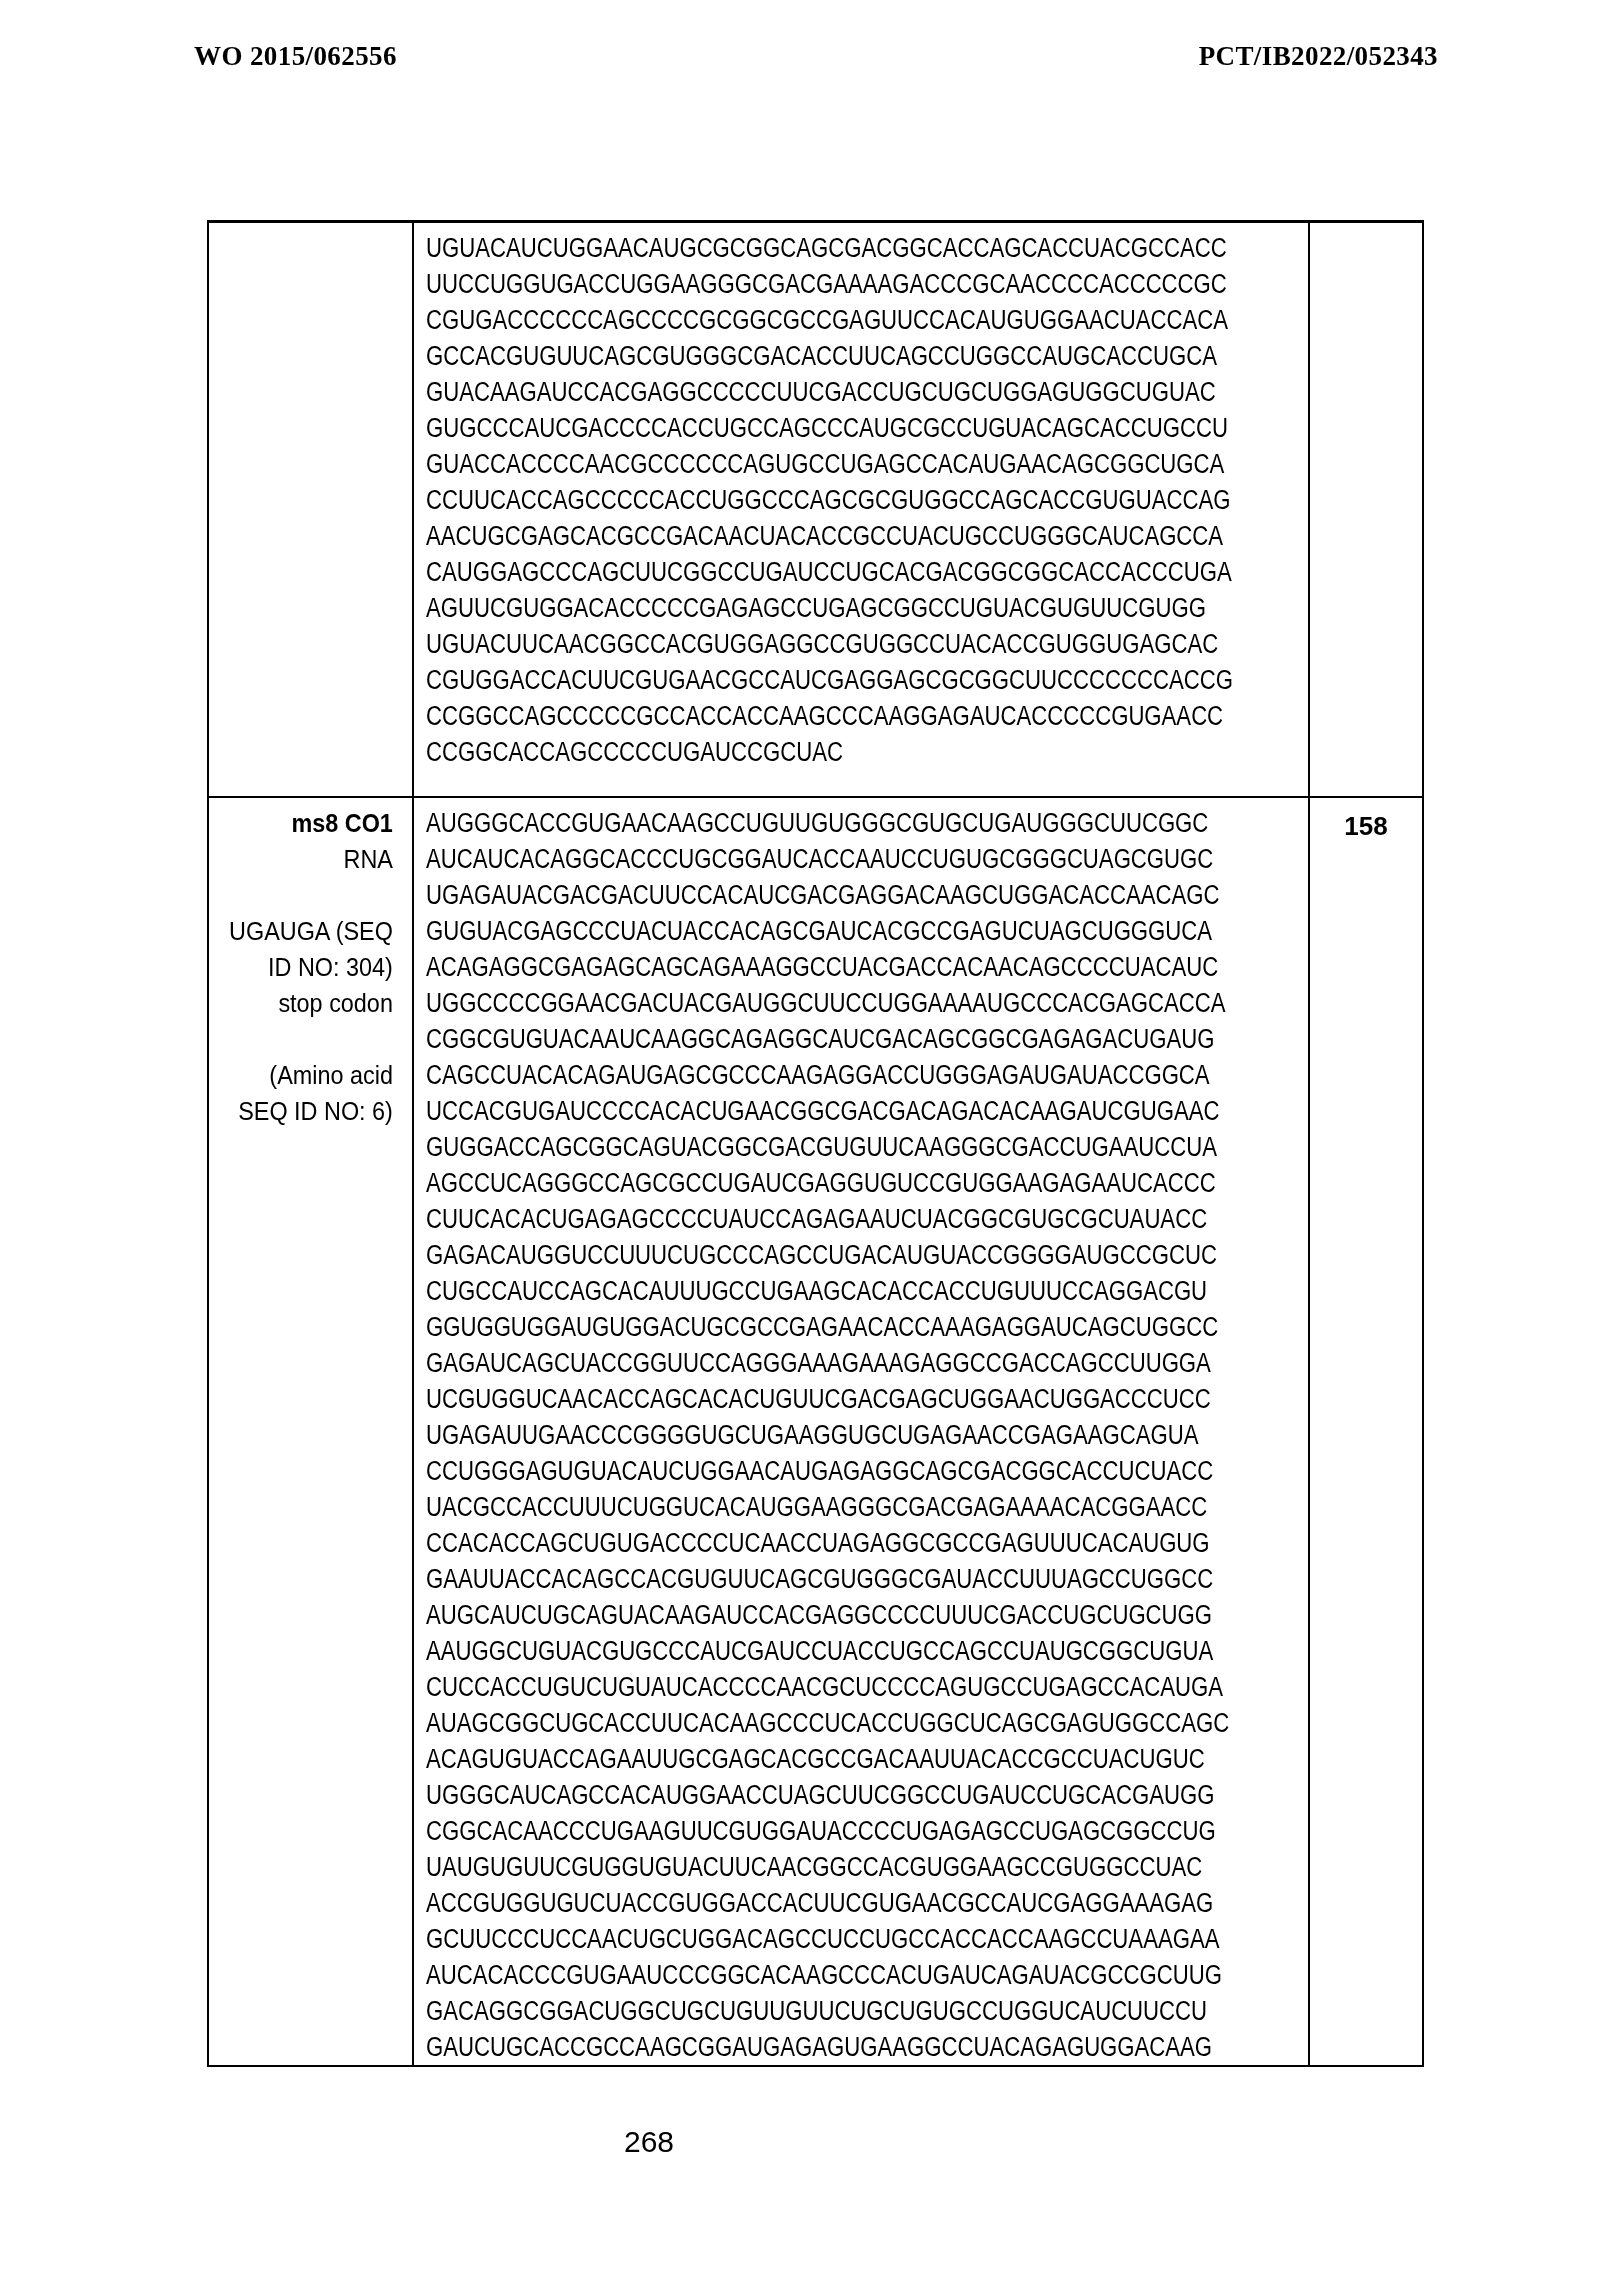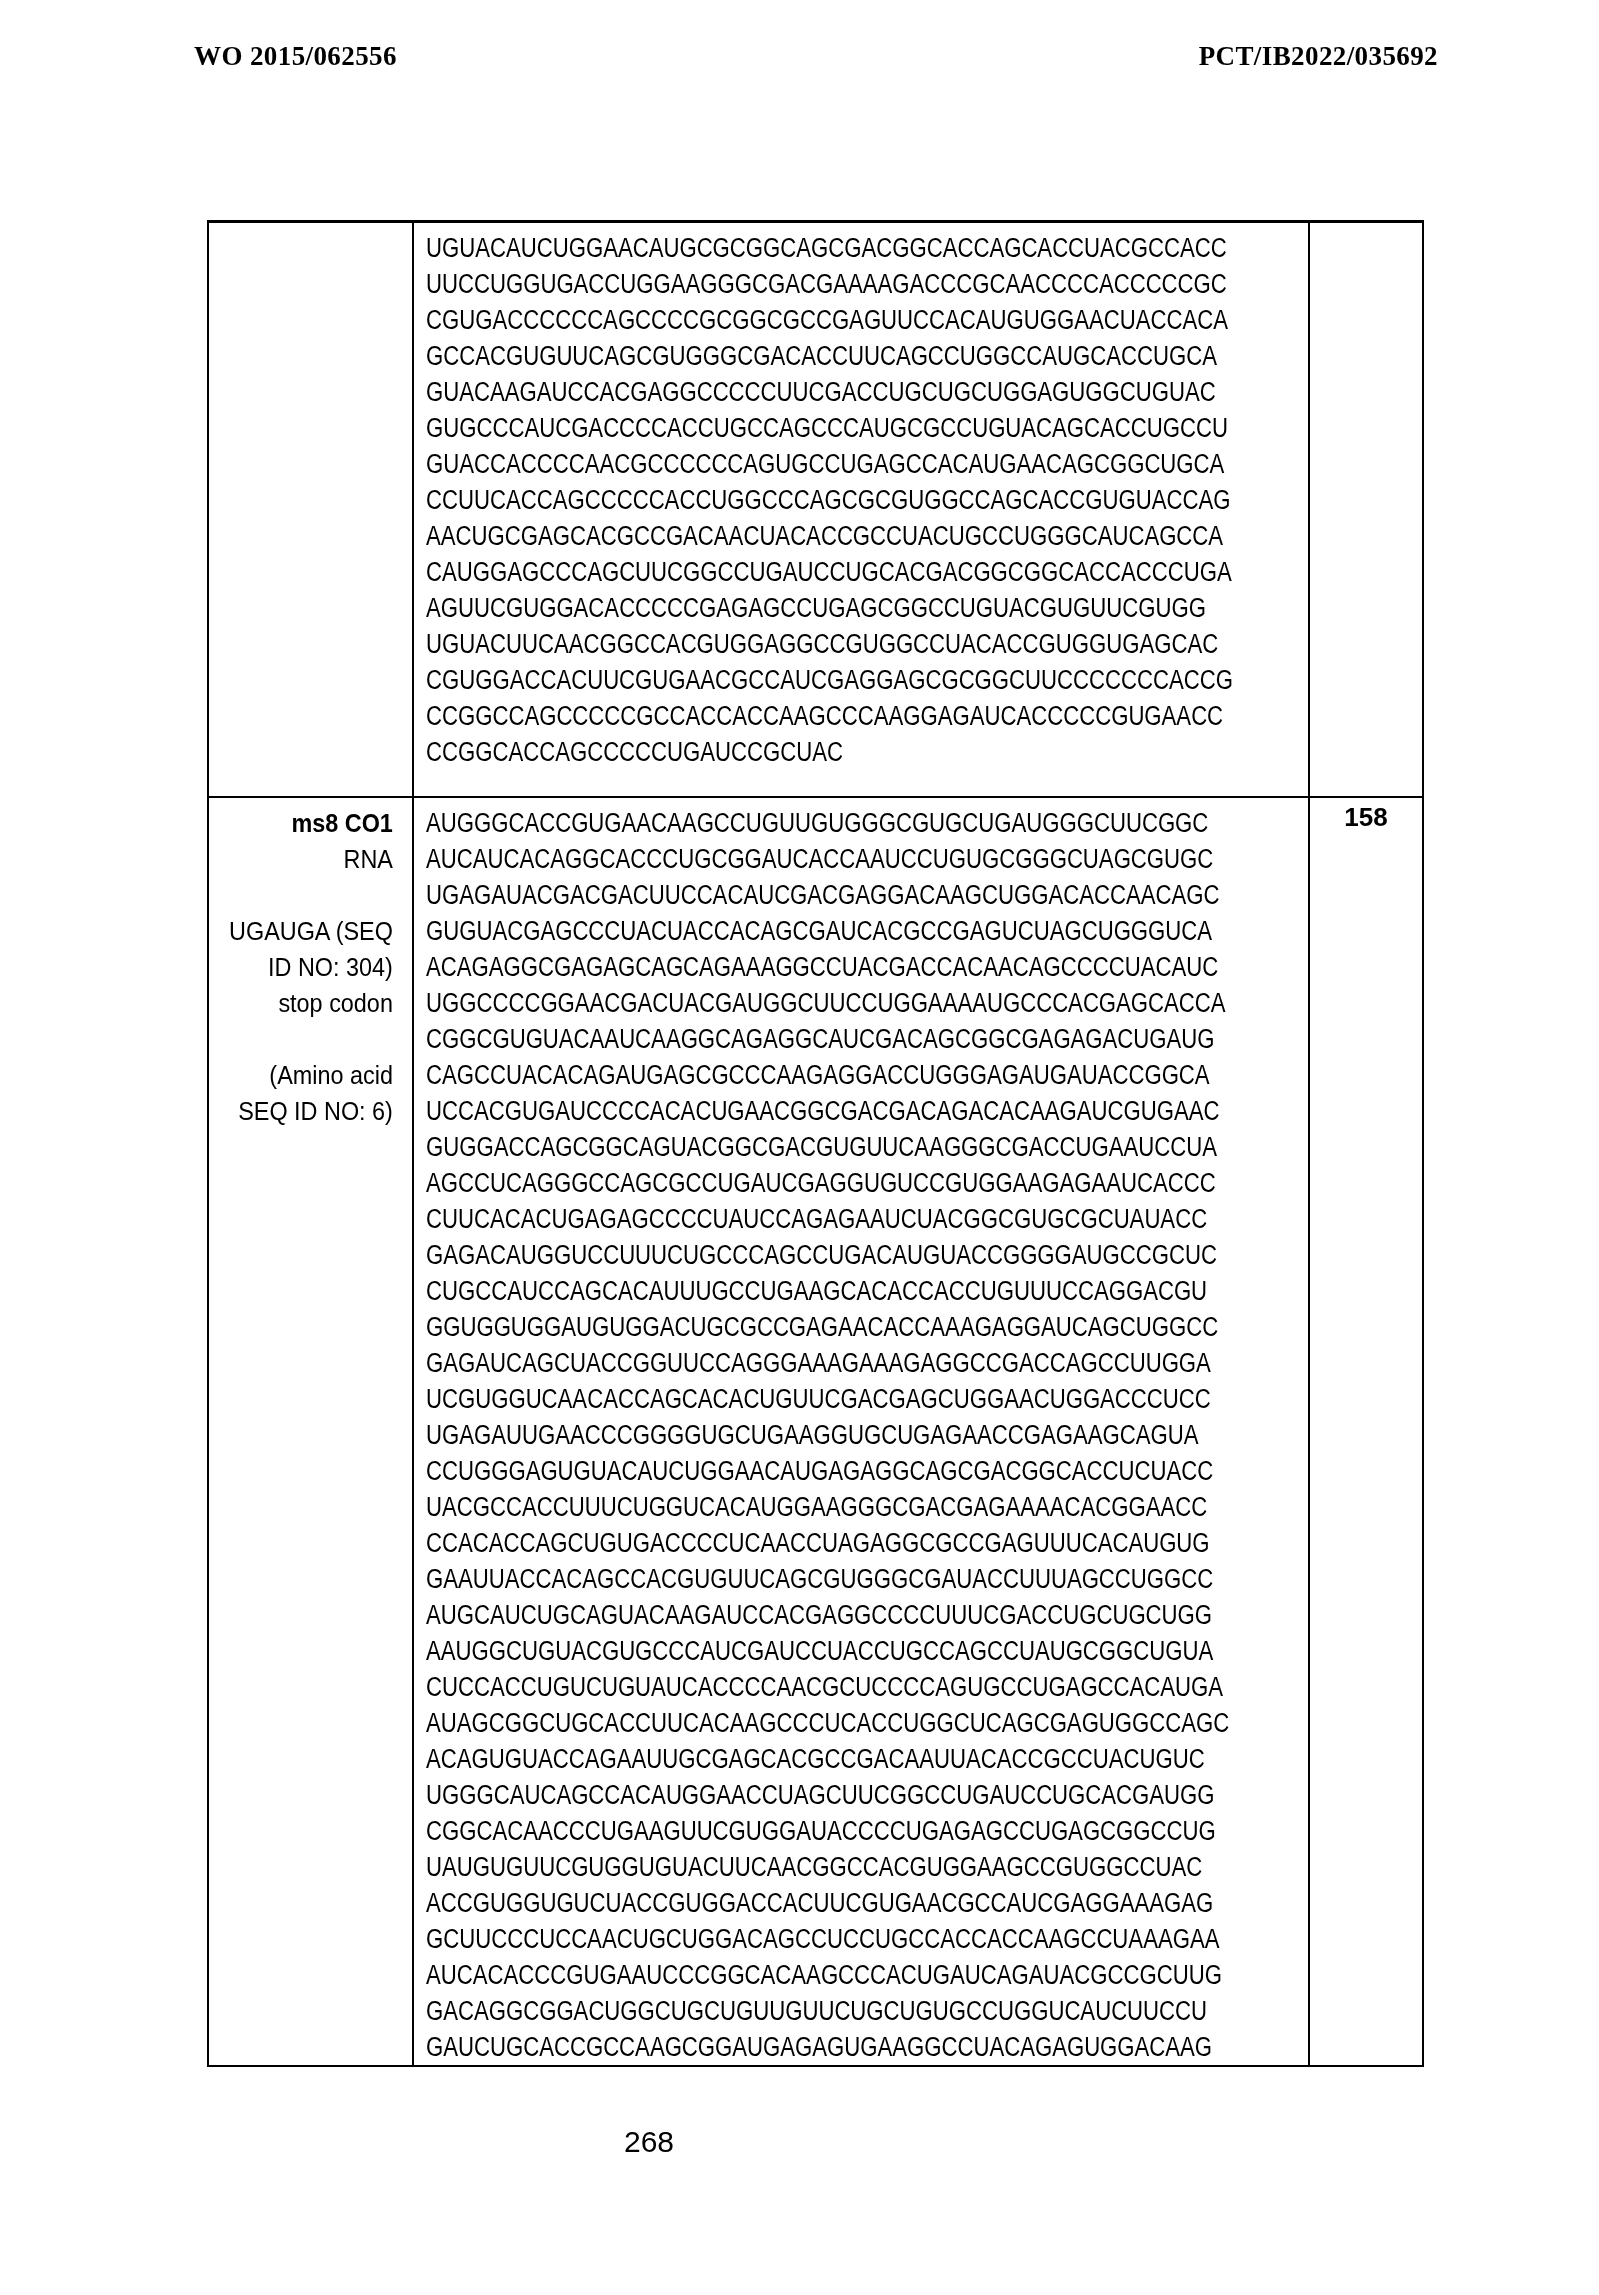--- a/index.html
+++ b/index.html
@@ -15,28 +15,28 @@
   .c2 { width:894px; }
   .c3 { width:112px; }
   .row1 { height:575px; }
   .row2 { height:1264px; }
   .seq { font-family:"Liberation Sans", sans-serif; font-size:27px; line-height:36px; padding:7px 0 0 12px; white-space:nowrap; }
   .seq .ln { display:block; transform:scaleX(0.82); transform-origin:left center; }
   .lbl { font-family:"Liberation Sans", sans-serif; font-size:26px; line-height:36px; padding:7px 0 0 12px; }
   .lbl .ln { display:block; transform:scaleX(0.9); transform-origin:left center; white-space:nowrap; }
   .lbl .bold { font-weight:bold; }
   .lbl .gap { height:36px; display:block; }
-  .sid { font-family:"Liberation Sans", sans-serif; font-weight:bold; font-size:26px; line-height:36px; text-align:center; padding-top:1px; }
+  .sid { font-family:"Liberation Sans", sans-serif; font-weight:bold; font-size:26px; line-height:36px; text-align:center; padding-top:10px; }
   .pgnum { position:absolute; top:2125px; left:0; width:1298px; text-align:center; font-family:"Liberation Sans", sans-serif; font-size:30px; }
 </style>
 </head>
 <body>
 
 <div class="hdr hdr-left">WO 2015/062556</div>
-<div class="hdr hdr-right">PCT/IB2022/035692</div>
+<div class="hdr hdr-right">PCT/IB2022/052343</div>
 
 <table class="tbl">
   <tbody>
       <tr class="row1">
     <td class="c1"></td>
     <td class="c2">
       <div class="seq" id="seq-0">
             <span class="ln">UGUACAUCUGGAACAUGCGCGGCAGCGACGGCACCAGCACCUACGCCACC</span>
             <span class="ln">UUCCUGGUGACCUGGAAGGGCGACGAAAAGACCCGCAACCCCACCCCCGC</span>
             <span class="ln">CGUGACCCCCCAGCCCCGCGGCGCCGAGUUCCACAUGUGGAACUACCACA</span>

